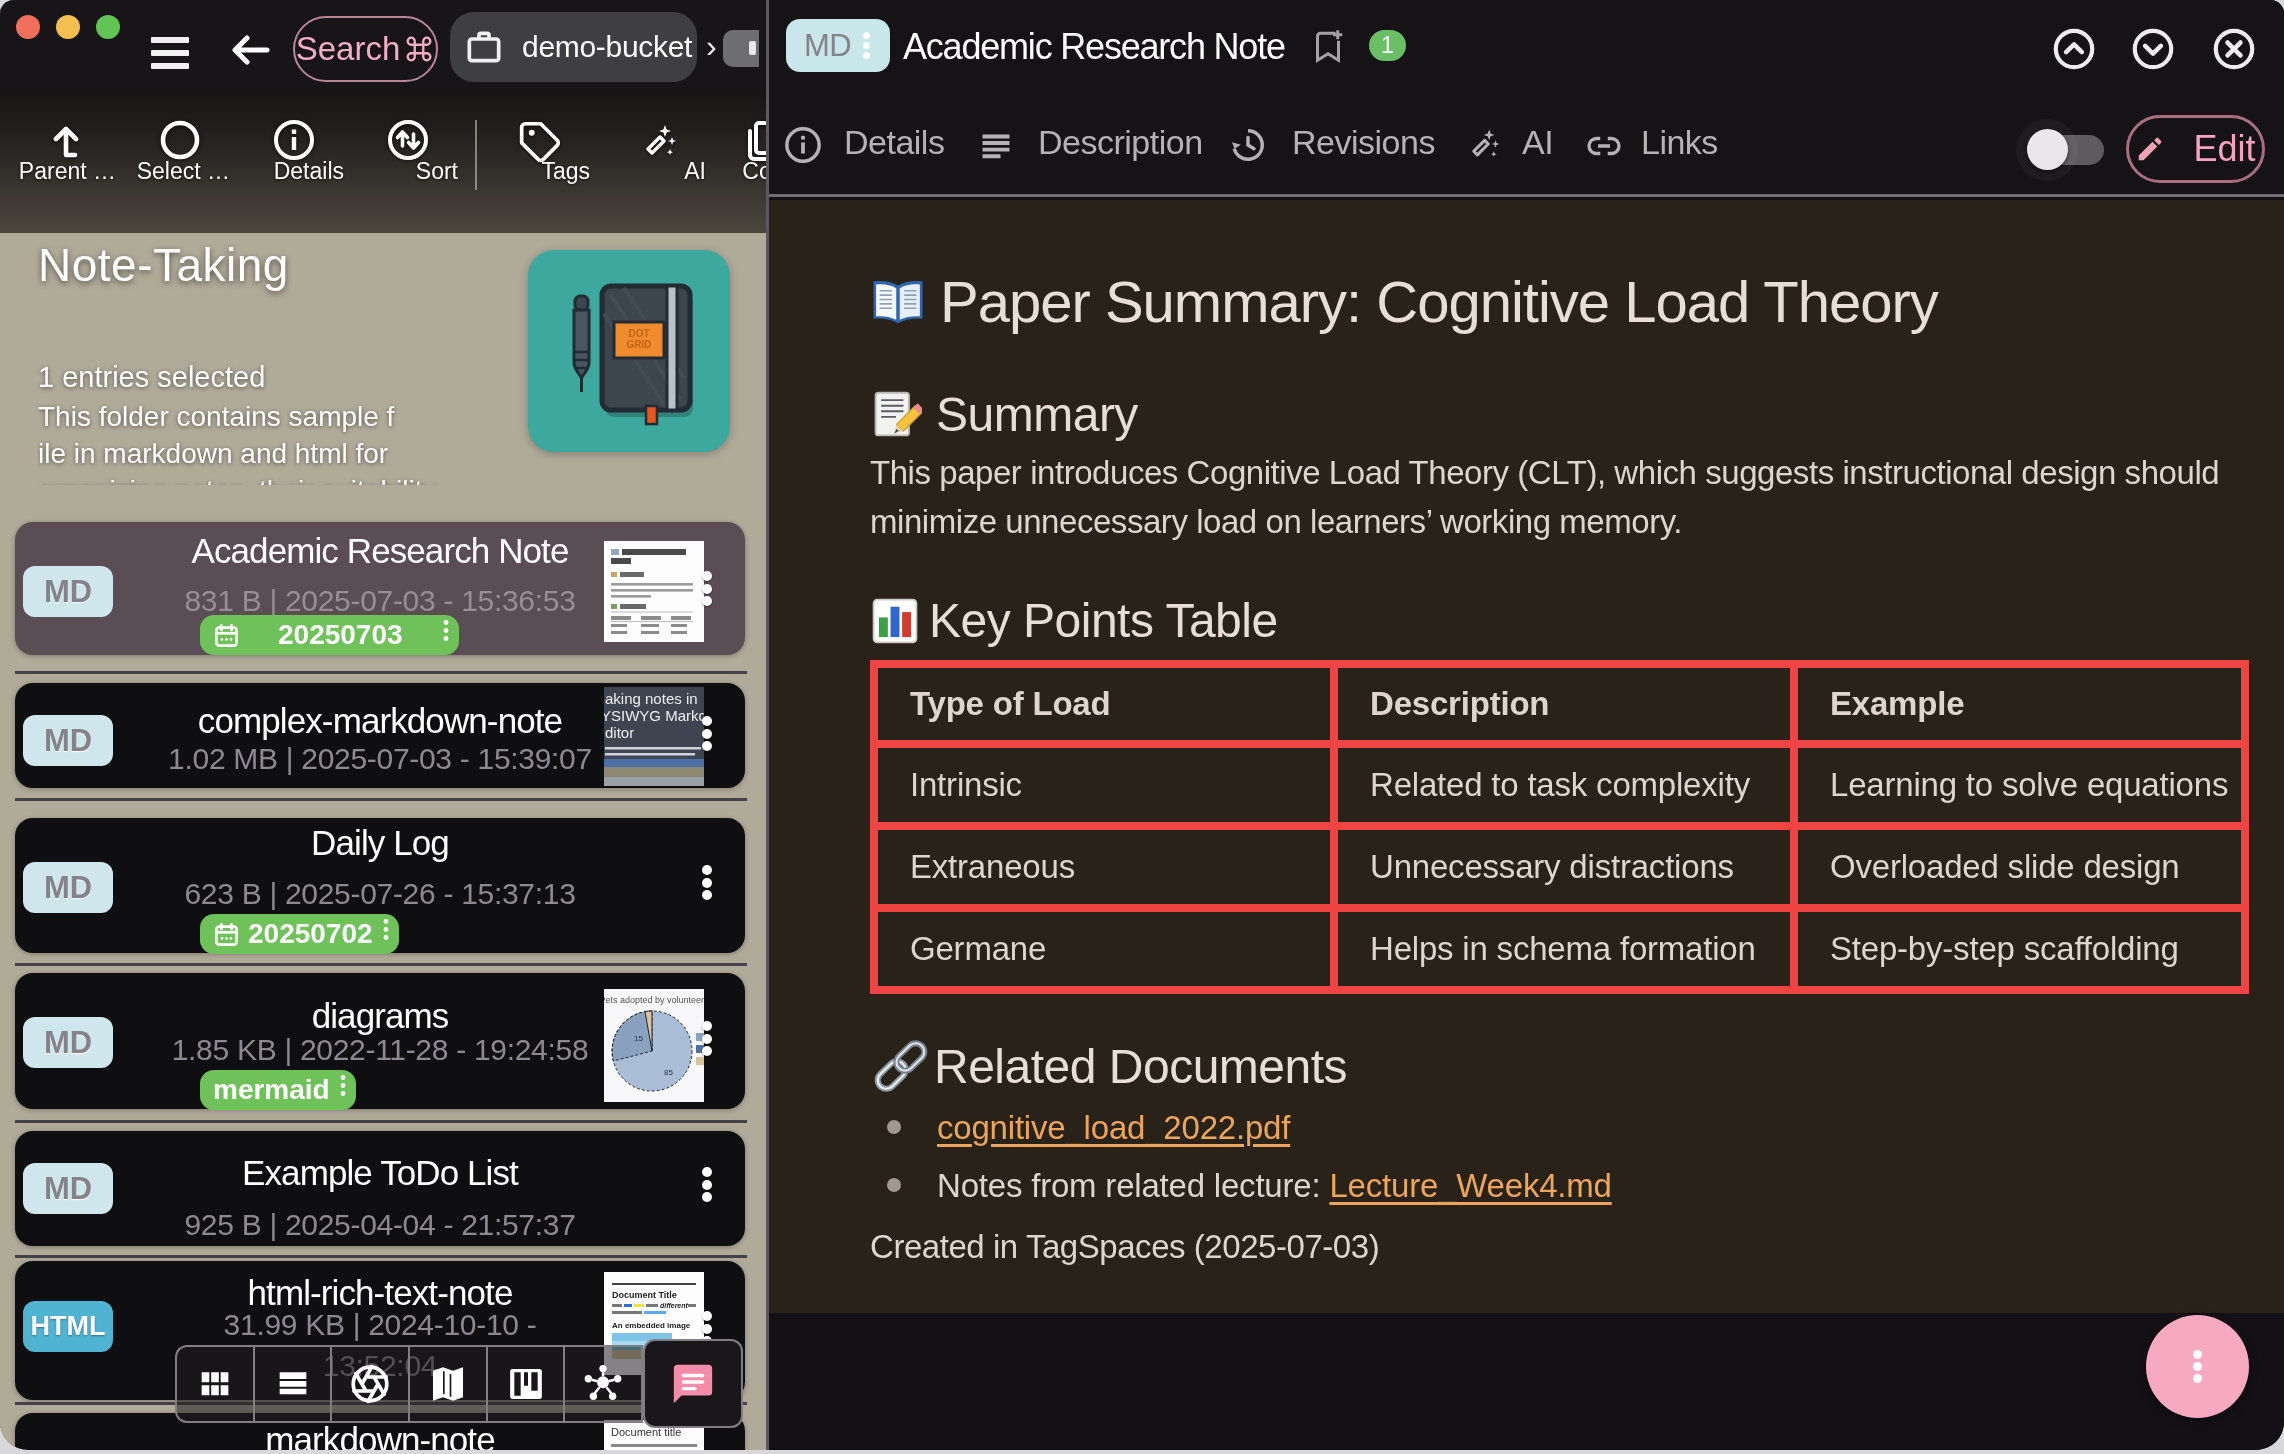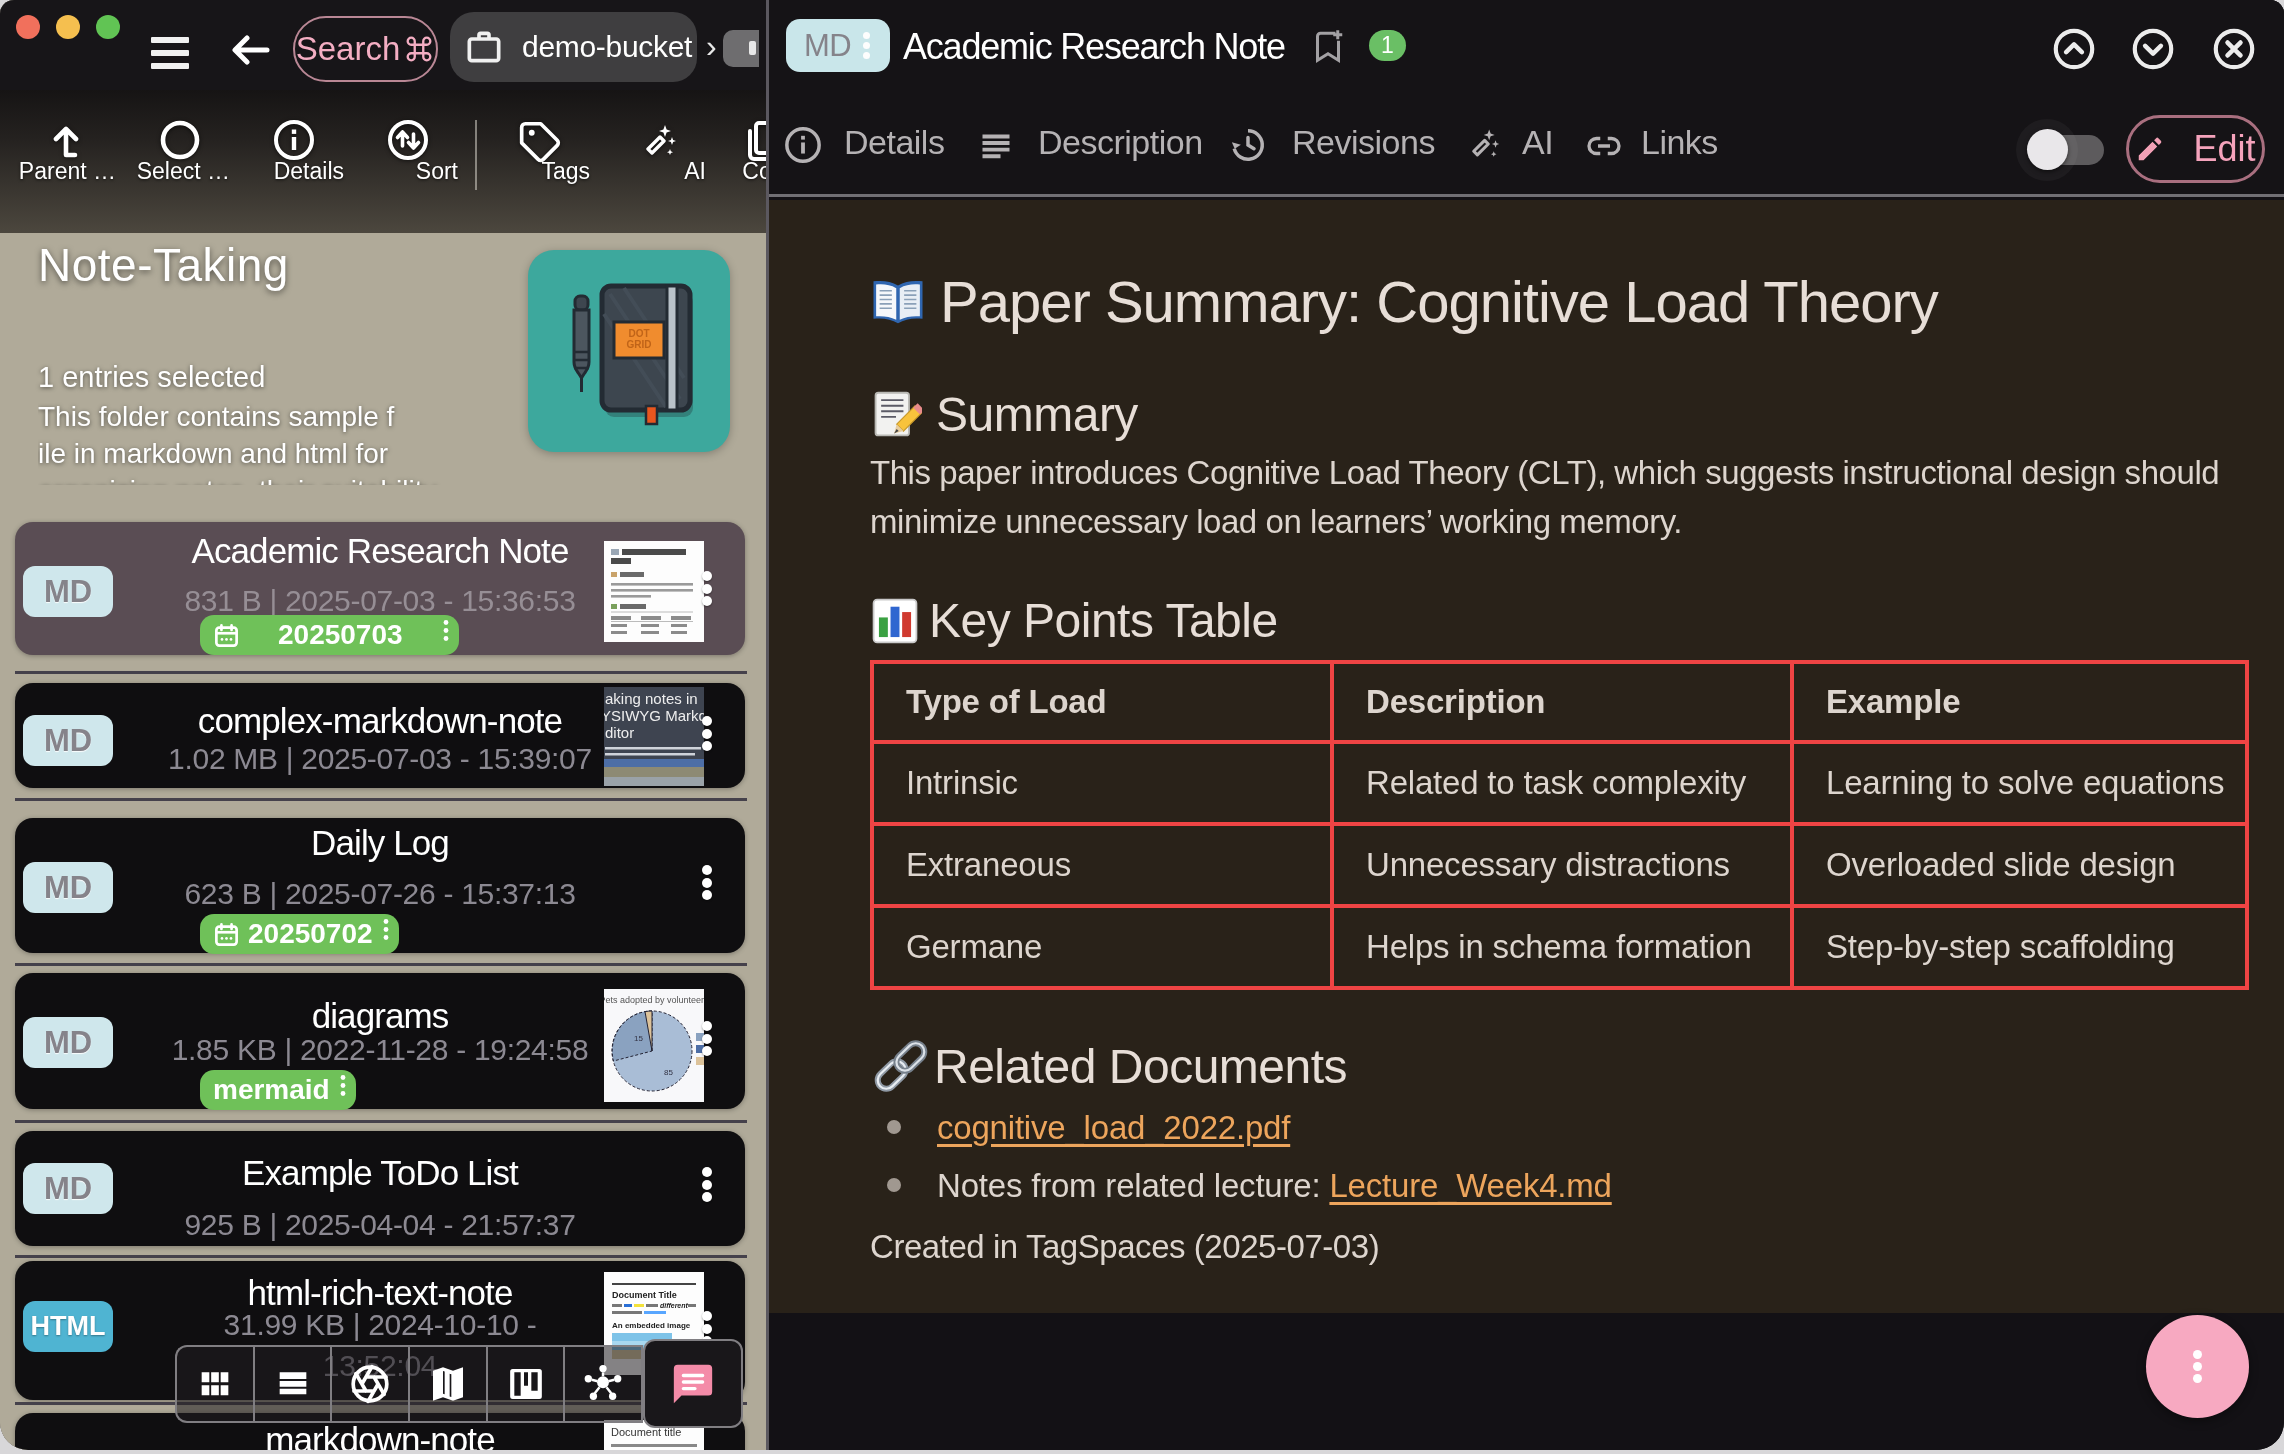--- a/index.html
+++ b/index.html
@@ -62,21 +62,21 @@
 .badge1 { position:absolute; left:600px; top:30px; width:37px; height:31px; background:#6abf65; border-radius:16px; color:#fff; font-size:23px; display:flex; align-items:center; justify-content:center; }
 .rtab { position:absolute; top:123px; color:#b5b2b4; font-size:34px; letter-spacing:-.5px; }
 .toggle { position:absolute; left:1258px; top:118px; }
 .btn-edit { position:absolute; left:1357px; top:115px; width:139px; height:68px; border:3px solid #a96f7f; border-radius:34px; display:flex; align-items:center; justify-content:center; gap:28px; color:#f5a3bc; font-size:36px; }
 .r-content { position:absolute; left:0; top:200px; width:1515px; height:1113px; background:#292219; color:#ddd5ce; }
 .cc { position:absolute; left:101px; width:1379px; }
 h1.md { font-size:58px; font-weight:400; color:#e7ded7; letter-spacing:-1px; }
 h2.md { font-size:48px; font-weight:400; color:#e7ded7; letter-spacing:-.5px; }
 .para { font-size:33px; line-height:48.5px; letter-spacing:-.45px; }
 table.md { border-collapse:collapse; width:1379px; font-size:33px; }
-table.md th, table.md td { border:4px solid #ef4444; padding-left:32px; text-align:left; vertical-align:middle; letter-spacing:-.2px; }
+table.md th, table.md td { border:8px solid #ef4444; padding-left:32px; text-align:left; vertical-align:middle; letter-spacing:-.2px; }
 table.md th { height:80px; font-weight:bold; }
 table.md td { height:82px; font-weight:normal; }
 ul.md { list-style:none; }
 ul.md li { font-size:33px; line-height:48px; position:relative; padding-left:67px; letter-spacing:-.2px; }
 ul.md li:before { content:""; position:absolute; left:17px; top:16px; width:14px; height:14px; border-radius:50%; background:#a09890; }
 a.lnk { color:#eda55c; text-decoration:underline; text-underline-offset:5px; }
 .fab { position:absolute; left:1377px; top:1315px; width:103px; height:103px; border-radius:50%; background:#f7a9c1; box-shadow:0 3px 10px rgba(0,0,0,.4); }
 .fab i { position:absolute; left:47px; display:block; width:9px; height:9px; background:#fff; border-radius:50%; }
 </style>
 </head>

